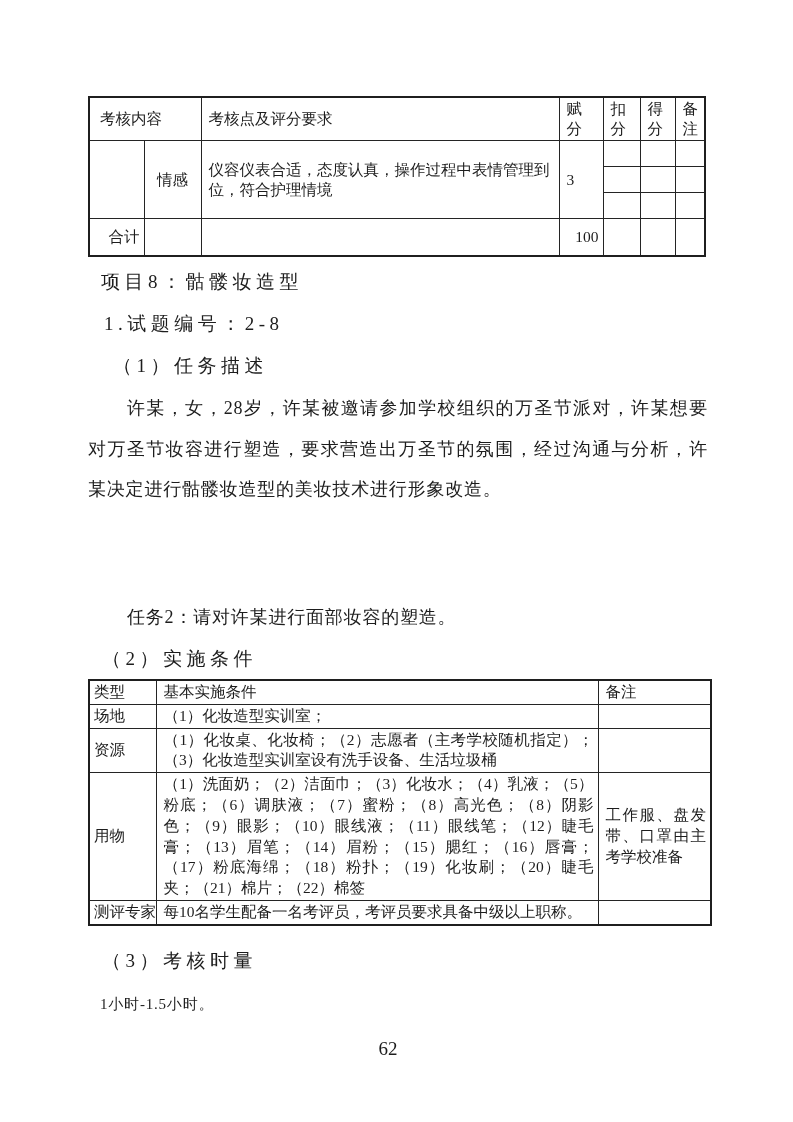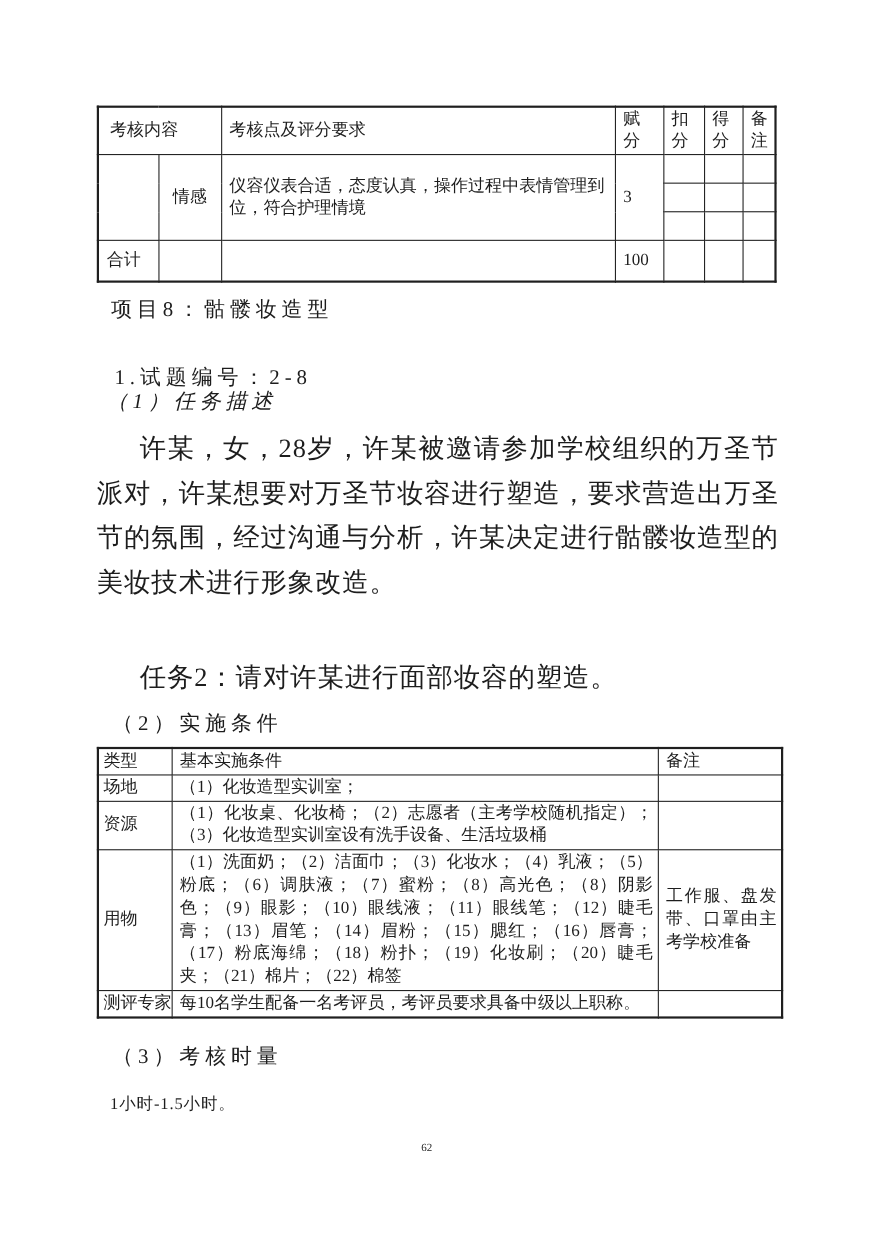--- a/index.html
+++ b/index.html
@@ -33,21 +33,21 @@
   
   #score-table {
     position: absolute;
     left: 88px;
     top: 96px;
     width: 616px;
     border: 2px solid #1f1f1f;
   }
   #score-table .hdr td { height: 40px; }
   #score-table .sub td { height: 26px; }
-  #score-table .tot td { height: 37px; }
+  #score-table .tot td { height: 37px; text-align: right; }
   .stack {
     display: inline-block;
     width: 17px;
     word-break: break-all;
     line-height: 20px;
   }
 
   
   #cond-table {
     position: absolute;
@@ -71,40 +71,40 @@
     position: absolute;
     font-size: 19px;
     line-height: 24px;
     letter-spacing: 4.5px;
     white-space: nowrap;
   }
   .para {
     position: absolute;
     left: 88px;
     width: 620px;
-    font-size: 24px;
+    font-size: 18px;
     line-height: 40.5px;
     letter-spacing: 0.8px;
     text-align: justify;
     text-indent: 39px;
   }
   #duration-text {
     position: absolute;
     left: 100px;
     font-size: 15px;
     letter-spacing: 0.8px;
     line-height: 24px;
     white-space: nowrap;
   }
   #page-number {
     position: absolute;
     left: 0;
     width: 736px;
     text-align: center;
-    font-size: 10px;
+    font-size: 19px;
     padding-left: 40px;
   }
 </style>
 </head>
 <body>
 
 <div class="page">
 
   <table id="score-table">
     <colgroup>
@@ -150,22 +150,22 @@
       <td></td>
       <td>100</td>
       <td></td>
       <td></td>
       <td></td>
     </tr>
   </tbody>
     </table>
 
   <div class="h1" style="left:101px; top:270px;">项目8：骷髅妆造型</div>
-  <div class="h1" style="left:104px; top:332px;">1.试题编号：2-8</div>
-  <div class="h1" style="left:97px; top:354px;font-style:italic;">（1）任务描述</div>
+  <div class="h1" style="left:104px; top:312px;">1.试题编号：2-8</div>
+  <div class="h1" style="left:113px; top:354px;">（1）任务描述</div>
 
   <div class="para" style="top:388px;">许某，女，28岁，许某被邀请参加学校组织的万圣节派对，许某想要对万圣节妆容进行塑造，要求营造出万圣节的氛围，经过沟通与分析，许某决定进行骷髅妆造型的美妆技术进行形象改造。</div>
   <div class="para" style="top:597px;">任务2：请对许某进行面部妆容的塑造。</div>
 
   <div class="h1" style="left:102px; top:647px;">（2）实施条件</div>
 
   <table id="cond-table">
     <colgroup>
       <col style="width:67px">
         <col style="width:442px">

